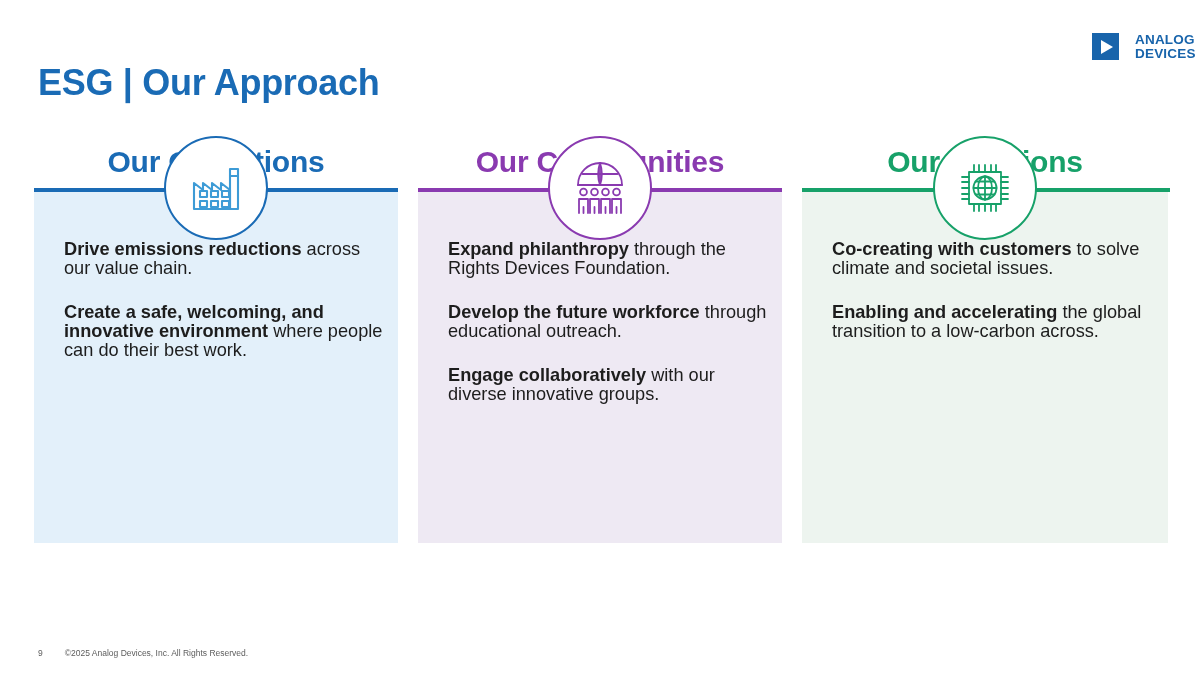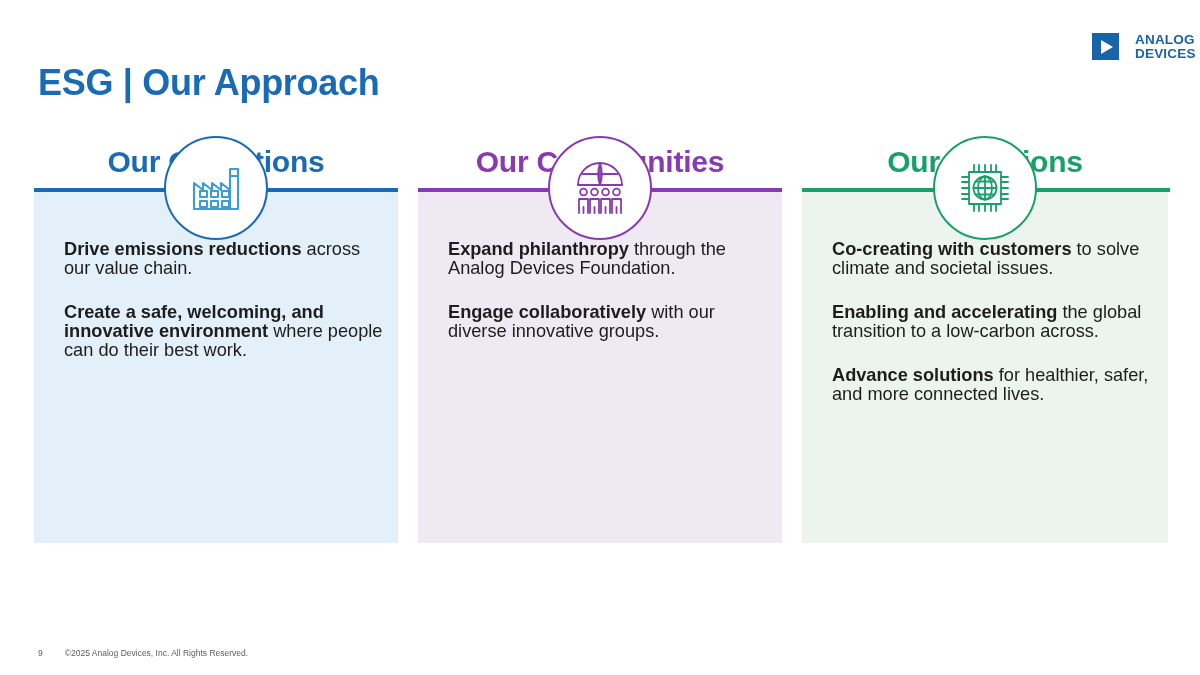--- a/index.html
+++ b/index.html
@@ -237,21 +237,24 @@
             <circle cx="47.5" cy="33" r="3.4"></circle>
 
             <path d="M10 40 h9 v8 M10 40 v8 M14.5 48 v6 M10 48 v6 M19 40 v14"></path>
             <path d="M21 40 h9 v8 M21 40 v8 M25.5 48 v6 M21 48 v6 M30 40 v14"></path>
             <path d="M32 40 h9 v8 M32 40 v8 M36.5 48 v6 M32 48 v6 M41 40 v14"></path>
             <path d="M43 40 h9 v8 M43 40 v8 M47.5 48 v6 M43 48 v6 M52 40 v14"></path>
           </svg>
         </div>
         <div class="body-text">
           <p class="para">
-            <b>Expand philanthropy</b><span> through the Analog Devices Foundation.</span>
+            <b>Expand philanthropy</b><span> through the Rights Devices Foundation.</span>
+          </p>
+          <p class="para">
+            <b>Develop the future workforce</b><span> through educational outreach.</span>
           </p>
           <p class="para">
             <b>Engage collaboratively</b><span> with our diverse innovative groups.</span>
           </p>
         </div>
       </div>
     </div>
 
     <div class="col col-3">
       <div class="col-head" style="color:#17a169">Our Solutions</div>
@@ -280,23 +283,20 @@
             <path d="M19.5 35.5 H38.5"></path>
           </svg>
         </div>
         <div class="body-text">
           <p class="para">
             <b>Co-creating with customers</b><span> to solve climate and societal issues.</span>
           </p>
           <p class="para">
             <b>Enabling and accelerating</b><span> the global transition to a low-carbon across.</span>
           </p>
-          <p class="para">
-            <b>Advance solutions</b><span> for healthier, safer, and more connected lives.</span>
-          </p>
         </div>
       </div>
     </div>
 
   </div>
 
   <div class="footer">
     <span class="pg">9</span>
     <span class="cr">©2025 Analog Devices, Inc. All Rights Reserved.</span>
   </div>

